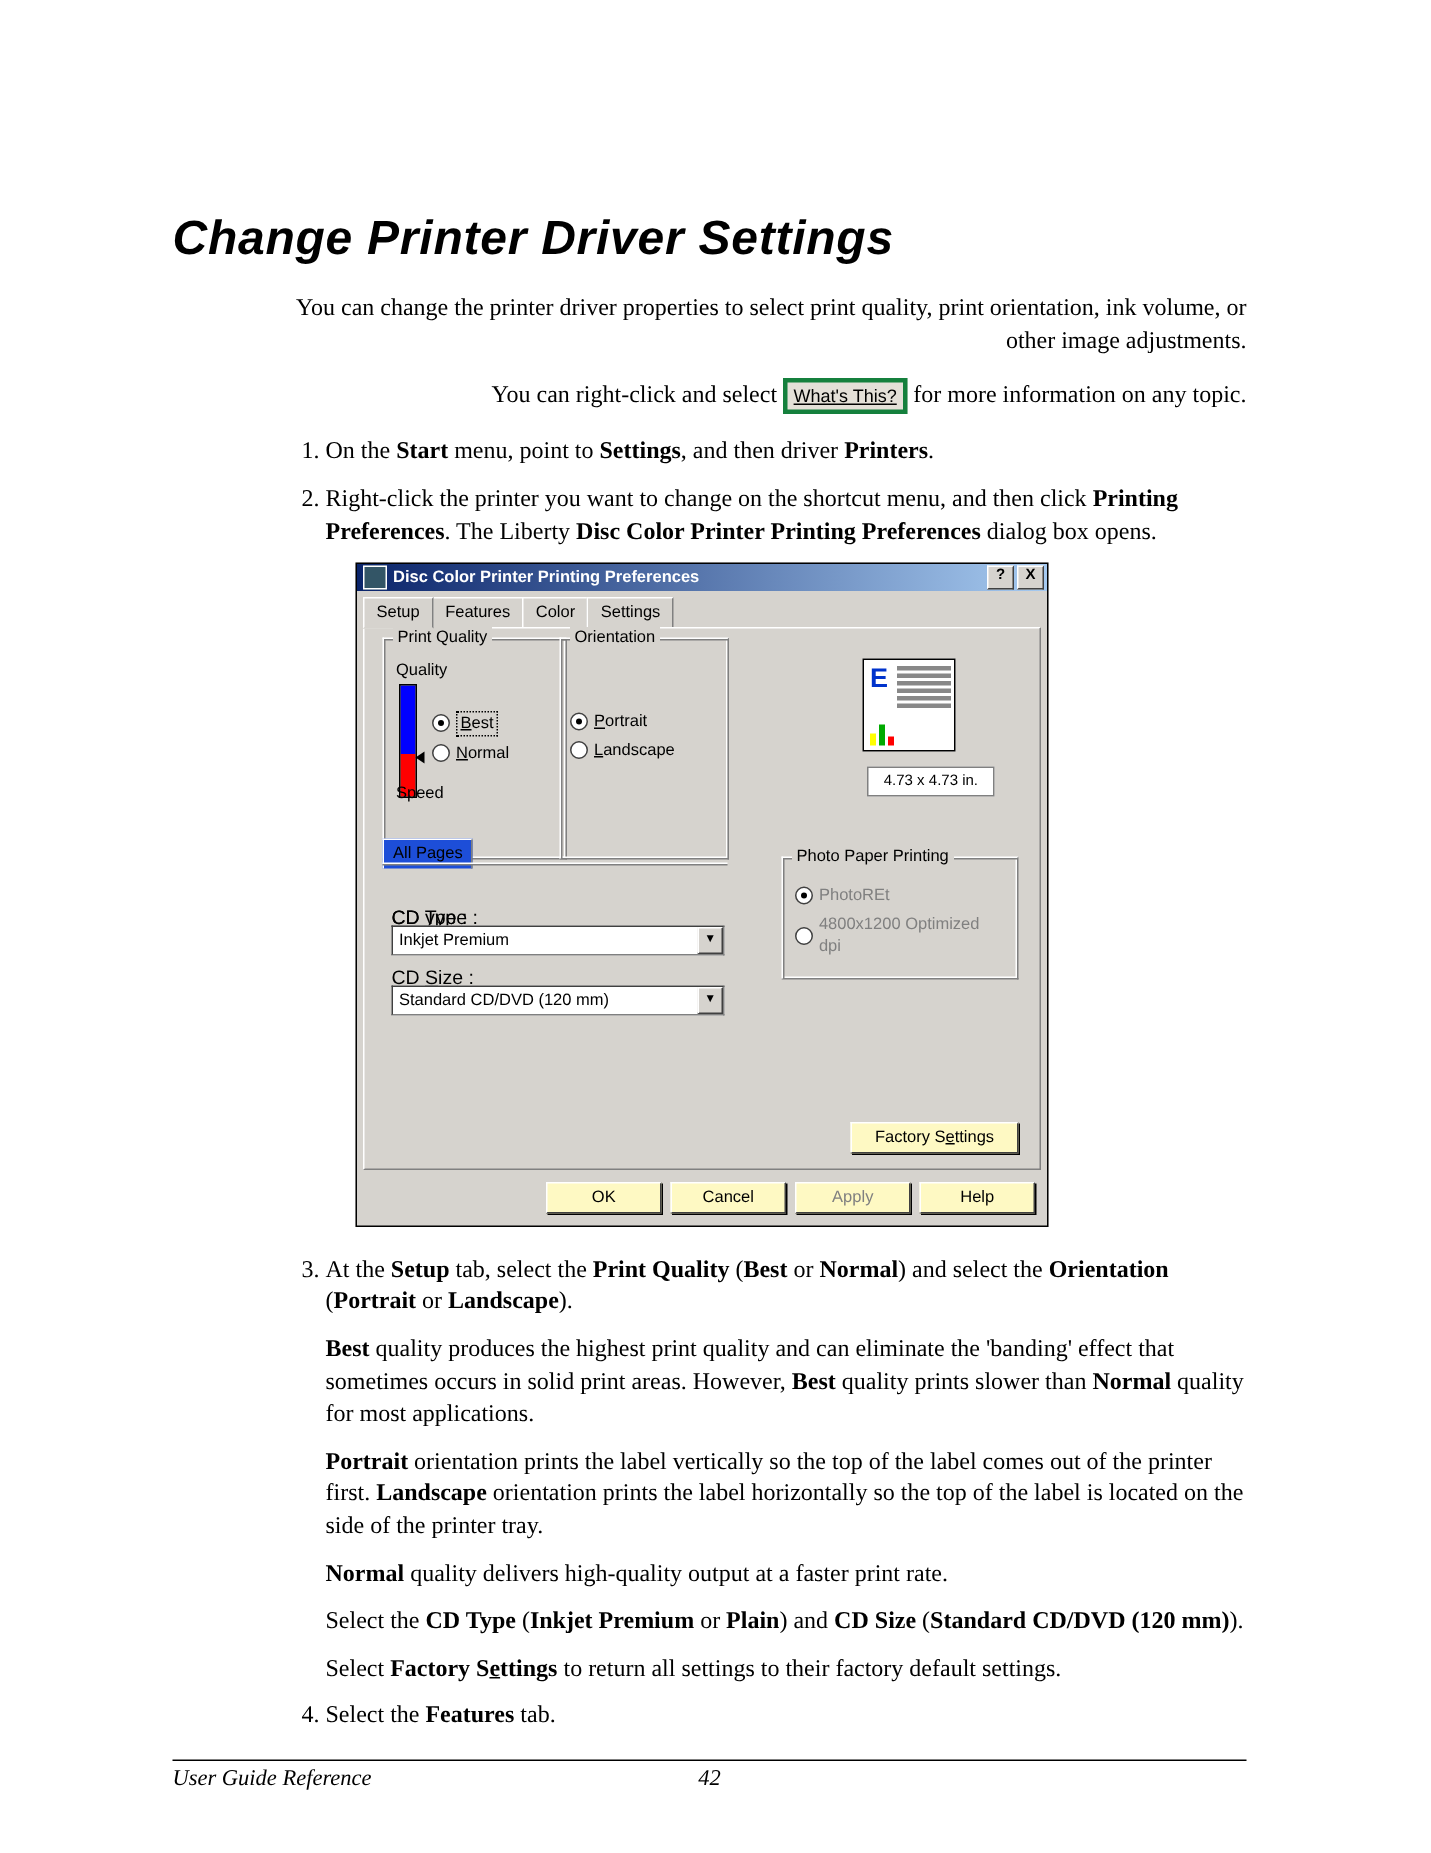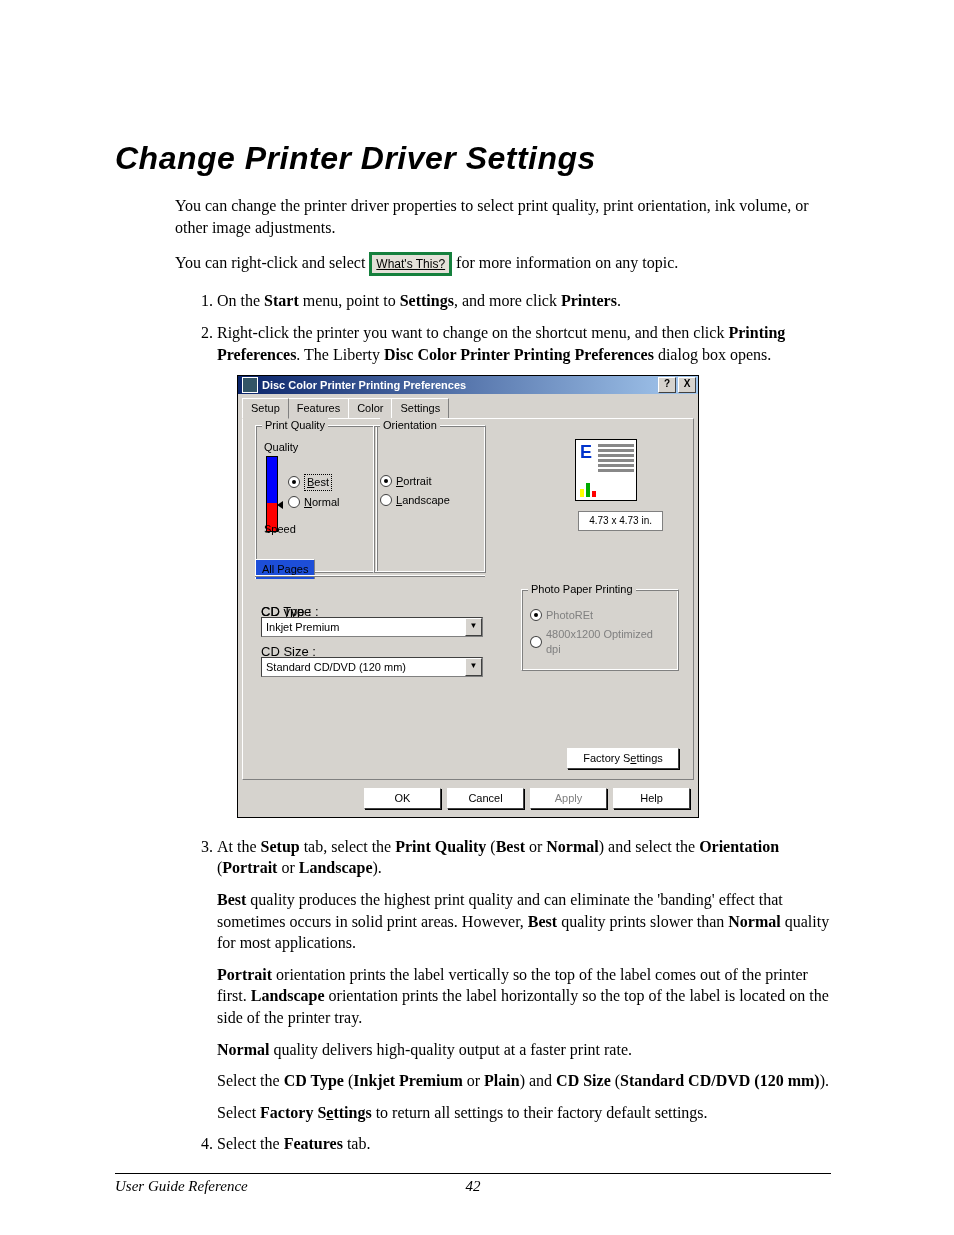--- a/index.html
+++ b/index.html
@@ -21,20 +21,21 @@
     font-weight: 700;
     font-style: italic;
     font-size: 32px;
     margin: 0 0 18px 0;
     letter-spacing: 0.5px;
   }
   .body-text {
     font-size: 16px;
     line-height: 1.35;
     margin: 0 0 14px 0;
+    text-align: right;
   }
   .indent {
     margin-left: 60px;
   }
   ol.steps {
     margin: 0 0 0 60px;
     padding-left: 42px;
     font-size: 16px;
     line-height: 1.35;
   }
@@ -235,27 +236,27 @@
   .combo .dd {
     width:15px; height:16px; background:#d6d3ce;
     border:1px solid #fff; border-right-color:#404040; border-bottom-color:#404040;
     text-align:center; line-height:14px; font-size:8px;
   }
   .cdtype-label { left:18px; top:184px; }
   .cdtype-combo { left:18px; top:198px; width:220px; }
   .cdsize-label { left:18px; top:224px; }
   .cdsize-combo { left:18px; top:238px; width:220px; }
 
-  .grp-photo { right:14px; top:170px; width:140px; height:56px; }
+  .grp-photo { right:14px; top:152px; width:140px; height:56px; }
   .grp-photo .radio-disabled { color:#808080; }
 
   .winbtn {
     border:1px solid #fff;
     border-right-color:#404040; border-bottom-color:#404040;
-    background:#ffffff;
+    background:#fef9c3;
     font-size:11px; padding:2px 0;
     width:75px; text-align:center;
     box-shadow: 1px 1px 0 #000;
   }
   .factory-btn {
     position:absolute; right:14px; bottom:10px; width:110px;
   }
   .dlg-buttons {
     display:flex; justify-content:flex-end; gap:6px;
     padding:4px 8px 8px 0;
@@ -280,21 +281,21 @@
   <h1 class="title">Change Printer Driver Settings</h1>
 
   <p class="body-text indent">You can change the printer driver properties to select print quality, print orientation, ink volume, or other image adjustments.</p>
 
   <p class="body-text indent">
     <span>You can right-click and select </span><span class="whats-this">What's This?</span><span> for more information on any topic.</span>
   </p>
 
   <ol class="steps">
     <li>
-      <span>On the </span><b>Start</b><span> menu, point to </span><b>Settings</b><span>, and more click </span><b>Printers</b><span>.</span>
+      <span>On the </span><b>Start</b><span> menu, point to </span><b>Settings</b><span>, and then driver </span><b>Printers</b><span>.</span>
     </li>
     <li>
       <span>Right-click the printer you want to change on the shortcut menu, and then click </span><b>Printing Preferences</b><span>.  The Liberty </span><b>Disc Color Printer Printing Preferences</b><span> dialog box opens.</span>
 
       
       <div class="dialog">
         <div class="titlebar">
           <div class="titlebar-icon"></div>
           <div class="titlebar-text">Disc Color Printer Printing Preferences</div>
           <div class="titlebar-btns">

